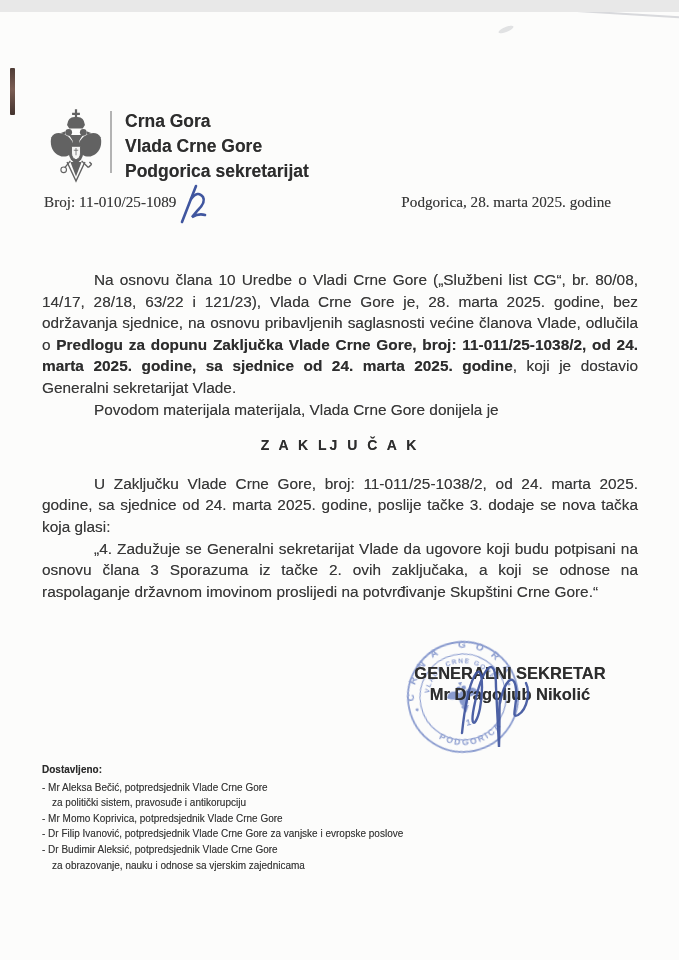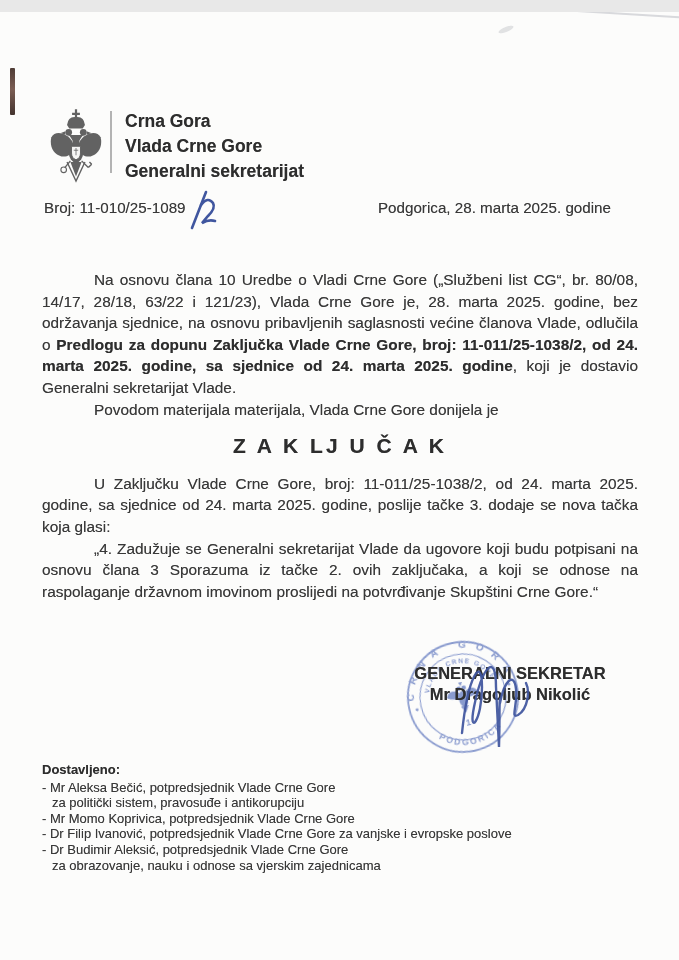--- a/index.html
+++ b/index.html
@@ -29,48 +29,48 @@
   
   .letterhead{position:absolute;left:48px;top:94px;display:flex;align-items:flex-start;}
   .coa{width:56px;height:84px;opacity:.92;filter:blur(.2px);}
   .coa .solid{fill:var(--emblem_gray,#565656);stroke:none;}
   .coa .line{fill:none;stroke:var(--emblem_gray,#565656);}
   .divider{width:2px;height:62px;background:var(--divider_gray,#b3b3b3);margin:5px 0 0 6px;}
   .org{margin-left:13px;padding-top:3px;font-size:17.5px;line-height:25px;
        font-weight:bold;color:var(--text_bold,#2e2e2e);
        text-shadow:0 0 .5px rgba(50,50,50,.5);}
   
-  .meta{position:absolute;left:44px;right:68px;top:187px;
+  .meta{position:absolute;left:44px;right:68px;top:181px;
         display:flex;justify-content:space-between;align-items:flex-start;
-        font-size:15.2px;text-shadow:0 0 .4px rgba(60,60,60,.5);}
+        font-size:15.2px;text-shadow:0 0 .4px rgba(60,60,60,.5);font-family:Liberation Serif, serif;}
   .docnum{display:flex;align-items:flex-start;}
   .hand-slash{margin:-10px 0 0 -1px;}
   .hand-slash path{stroke:var(--ink_blue,#40569f);fill:none;stroke-width:2.6;stroke-linecap:round;}
   
   .doc-body{position:absolute;left:42px;top:257px;width:596px;
         font-size:15.4px;line-height:21.6px;text-align:justify;
         text-shadow:0 0 .5px rgba(55,55,55,.55);}
   .doc-body p{margin:0;text-indent:52px;}
   .doc-body .bold{font-weight:bold;color:var(--text_bold,#2e2e2e);}
   .heading{margin:15px 0 16px;text-align:center;text-indent:0;
-        font-weight:bold;font-size:21px;letter-spacing:3px;
+        font-weight:bold;font-size:14px;letter-spacing:3px;
         color:var(--text_bold,#2e2e2e);}
   
   .sig{position:absolute;top:651px;left:355px;width:310px;z-index:2;
        text-align:center;font-weight:bold;font-size:16.5px;line-height:21px;
        color:var(--text_bold,#2e2e2e);text-shadow:0 0 .5px rgba(40,40,40,.55);}
   .stamp{position:absolute;left:403px;top:624px;width:120px;height:122px;z-index:1;
          transform:rotate(-12deg);opacity:.82;filter:blur(.3px);}
   .stamp .ring{fill:none;stroke:var(--stamp_blue,#7186c5);}
   .stamp text{fill:var(--stamp_blue,#7186c5);font-family:"Liberation Sans",sans-serif;font-weight:bold;}
   .stamp .emblem{fill:var(--stamp_blue,#7186c5);}
   .scrawl{position:absolute;left:452px;top:629px;width:106px;height:118px;z-index:3;opacity:.93;}
   .scrawl path{fill:none;stroke:var(--ink_blue,#40569f);stroke-width:2.4;stroke-linecap:round;}
   
-  .dist{position:absolute;left:42px;top:750px;font-size:13px;line-height:15.6px;
+  .dist{position:absolute;left:42px;top:750px;font-size:10px;line-height:15.6px;
         text-shadow:0 0 .4px rgba(60,60,60,.5);}
   .dist .label{font-weight:bold;margin-bottom:2px;color:var(--text_bold,#2e2e2e);}
   .dist .ind{padding-left:10px;}
 </style>
 </head>
 <body>
 
 <div class="page">
 
   <div class="scan-mark"></div>
@@ -98,21 +98,21 @@
         <circle cx="28" cy="114" r="5" stroke-width="2"></circle>
         <path d="M60,98 L72,110 M72,110 l6,-6 M74,100 l4,4" stroke-width="2.5"></path>
       </g>
       <path d="M42,72 h16 v12 q0,9 -8,12 q-8,-3 -8,-12 z" fill="#f5f5f4" stroke="#4a4a4a" stroke-width="1.5"></path>
       <path d="M46,79 h8 M50,75 v13" fill="none" stroke="#4a4a4a" stroke-width="1.3"></path>
     </svg>
     <div class="divider"></div>
     <div class="org">
       <div>Crna Gora</div>
       <div>Vlada Crne Gore</div>
-      <div>Generalni sekretarijat</div>
+      <div>Podgorica sekretarijat</div>
     </div>
   </div>
 
   <div class="meta">
     <span class="docnum">
       <span>Broj: 11-010/25-1089</span>
       <svg class="hand-slash" width="36" height="42" viewBox="0 0 36 42">
         <title>/2</title>
         <path d="M21,3 L7,39"></path>
         <path d="M16,16 q7,-9 12,-2 q3,5 -5,13 l-6,7 q7,-4 13,-2"></path>

